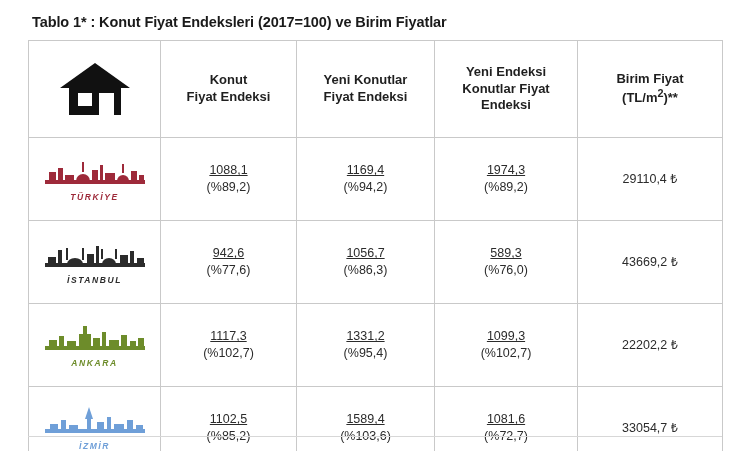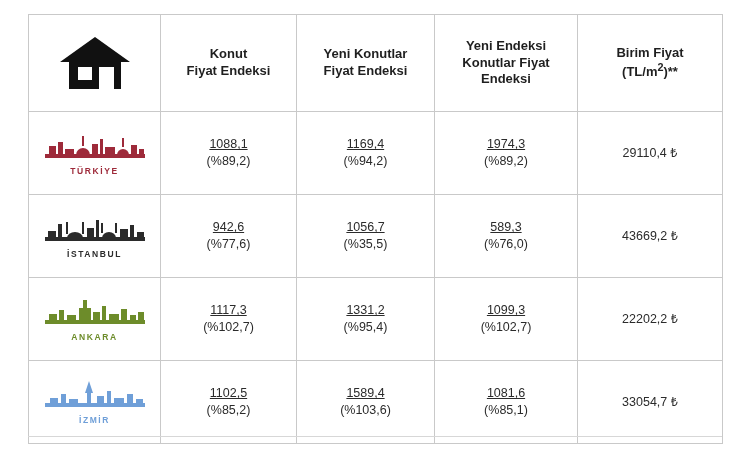--- a/index.html
+++ b/index.html
@@ -58,20 +58,21 @@
   }
   .city-cell {
     width: 132px;
     padding: 6px 0 4px 0 !important;
   }
   .city-name {
     font-size: 8.5px;
     letter-spacing: 1.6px;
     font-weight: bold;
     margin-top: 2px;
+    font-style: italic;
   }
   .skyline {
     display: block;
     margin: 0 auto;
   }
   .val-main { display: block; text-decoration: underline; }
   .val-sub { display: block; }
   .price { font-size: 12.5px; }
   .footer-rule {
     position: absolute;
@@ -81,20 +82,21 @@
     border-top: 1px solid #d7d7d7;
     height: 0;
   }
   .house-icon { display: block; margin: 0 auto; }
 </style>
 </head>
 <body>
 
 <div class="page">
 
+  <div class="title">Tablo 1* : Konut Fiyat Endeksleri (2017=100) ve Birim Fiyatlar</div>
 
   <table class="main">
     <colgroup>
       <col style="width:132px">
       <col style="width:136px">
       <col style="width:138px">
       <col style="width:143px">
       <col style="width:145px">
     </colgroup>
     <thead>
@@ -190,21 +192,21 @@
             </svg>
           </span>
           <div class="city-name" style="color:#2b2b2b">İSTANBUL</div>
         </td>
         <td>
           <span class="val-main">942,6</span>
           <span class="val-sub">(%77,6)</span>
         </td>
         <td>
           <span class="val-main">1056,7</span>
-          <span class="val-sub">(%35,5)</span>
+          <span class="val-sub">(%86,3)</span>
         </td>
         <td>
           <span class="val-main">589,3</span>
           <span class="val-sub">(%76,0)</span>
         </td>
         <td class="price">43669,2 ₺</td>
       </tr>
 
       <tr class="data-row">
         <td class="city-cell">
@@ -267,21 +269,21 @@
         <td>
           <span class="val-main">1102,5</span>
           <span class="val-sub">(%85,2)</span>
         </td>
         <td>
           <span class="val-main">1589,4</span>
           <span class="val-sub">(%103,6)</span>
         </td>
         <td>
           <span class="val-main">1081,6</span>
-          <span class="val-sub">(%85,1)</span>
+          <span class="val-sub">(%72,7)</span>
         </td>
         <td class="price">33054,7 ₺</td>
       </tr>
 
     </tbody>
   </table>
 
   <div class="footer-rule"></div>
 </div>
 

